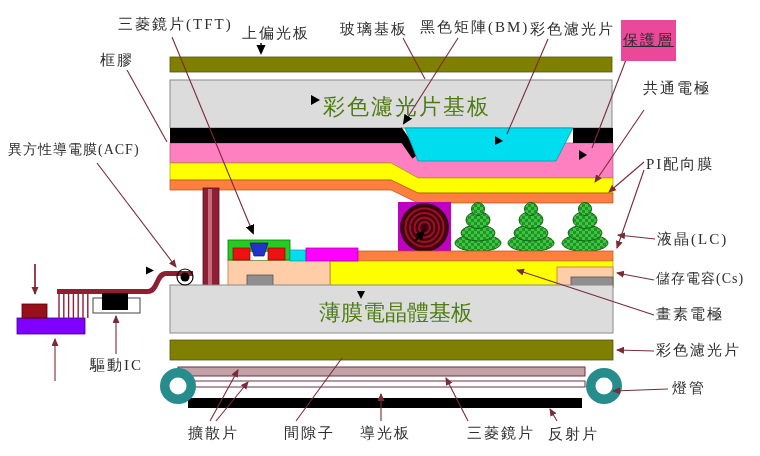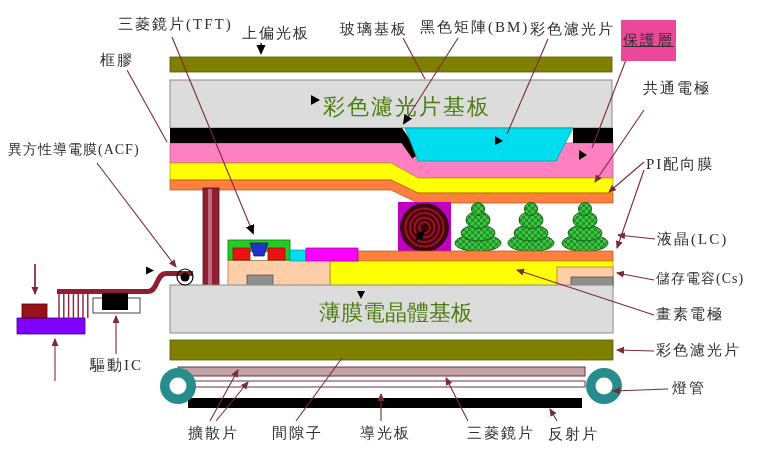--- a/index.html
+++ b/index.html
@@ -193,21 +193,21 @@
 <div class="lbl" style="left:646px;top:156px;">PI配向膜</div>
 <div class="lbl" style="left:657px;top:231px;">液晶(LC)</div>
 <div class="lbl lbl-sm" style="left:656px;top:271px;">儲存電容(Cs)</div>
 <div class="lbl" style="left:656px;top:306px;">畫素電極</div>
 <div class="lbl" style="left:656px;top:342px;">彩色濾光片</div>
 <div class="lbl" style="left:672px;top:380px;">燈管</div>
 
 <div class="lbl" style="left:90px;top:357px;">驅動IC</div>
 
 <div class="lbl" style="left:188px;top:425px;">擴散片</div>
-<div class="lbl" style="left:272px;top:425px;">間隙子</div>
+<div class="lbl" style="left:284px;top:425px;">間隙子</div>
 <div class="lbl" style="left:360px;top:425px;">導光板</div>
 <div class="lbl" style="left:457px;top:425px;margin-left:10px;">三菱鏡片</div>
 <div class="lbl" style="left:548px;top:426px;">反射片</div>
 
 <div class="bigtxt" style="left:323px;top:92px;">彩色濾光片基板</div>
 <div class="bigtxt" style="left:319px;top:298px;letter-spacing:0;">薄膜電晶體基板</div>
 
 </div>
 
 </body></html>

